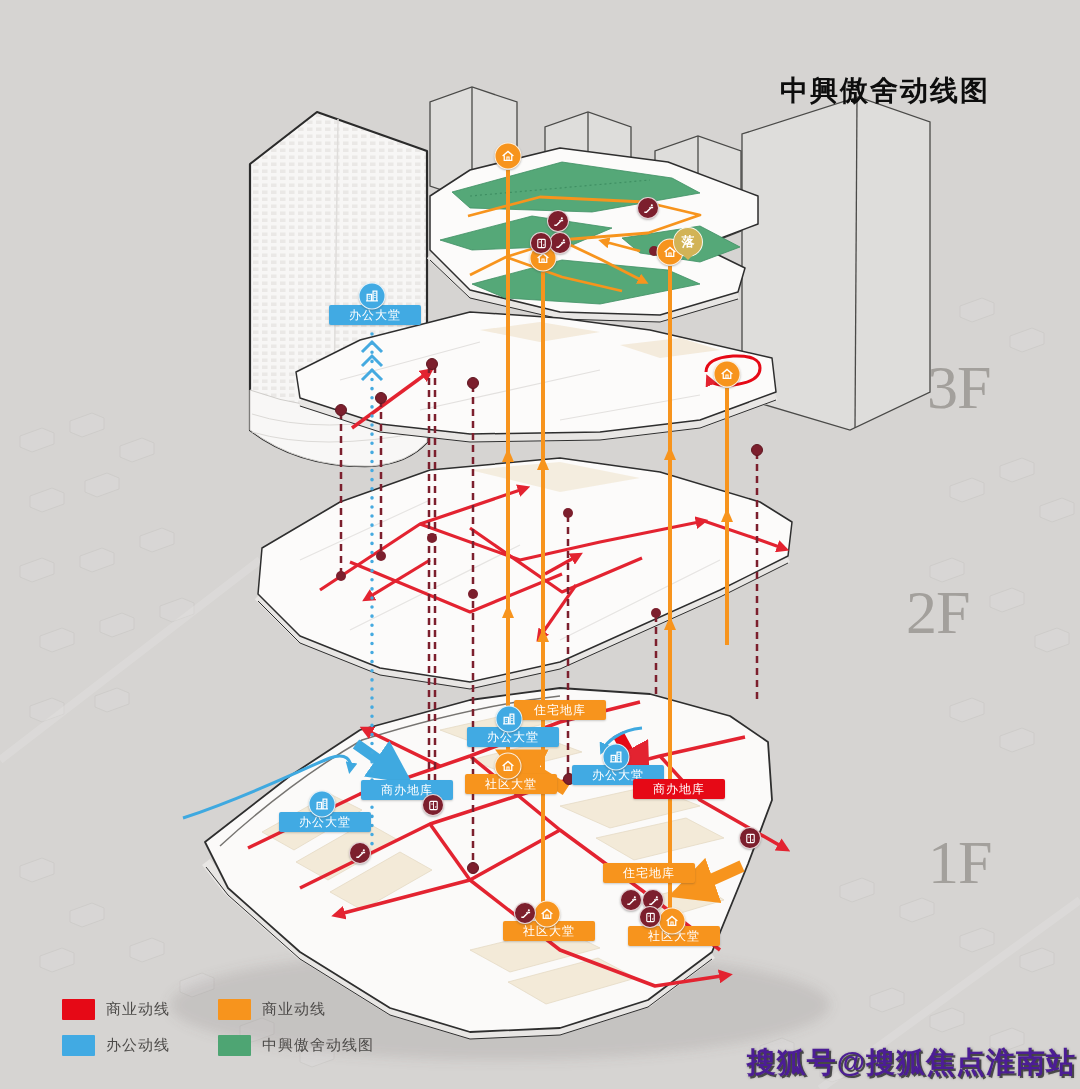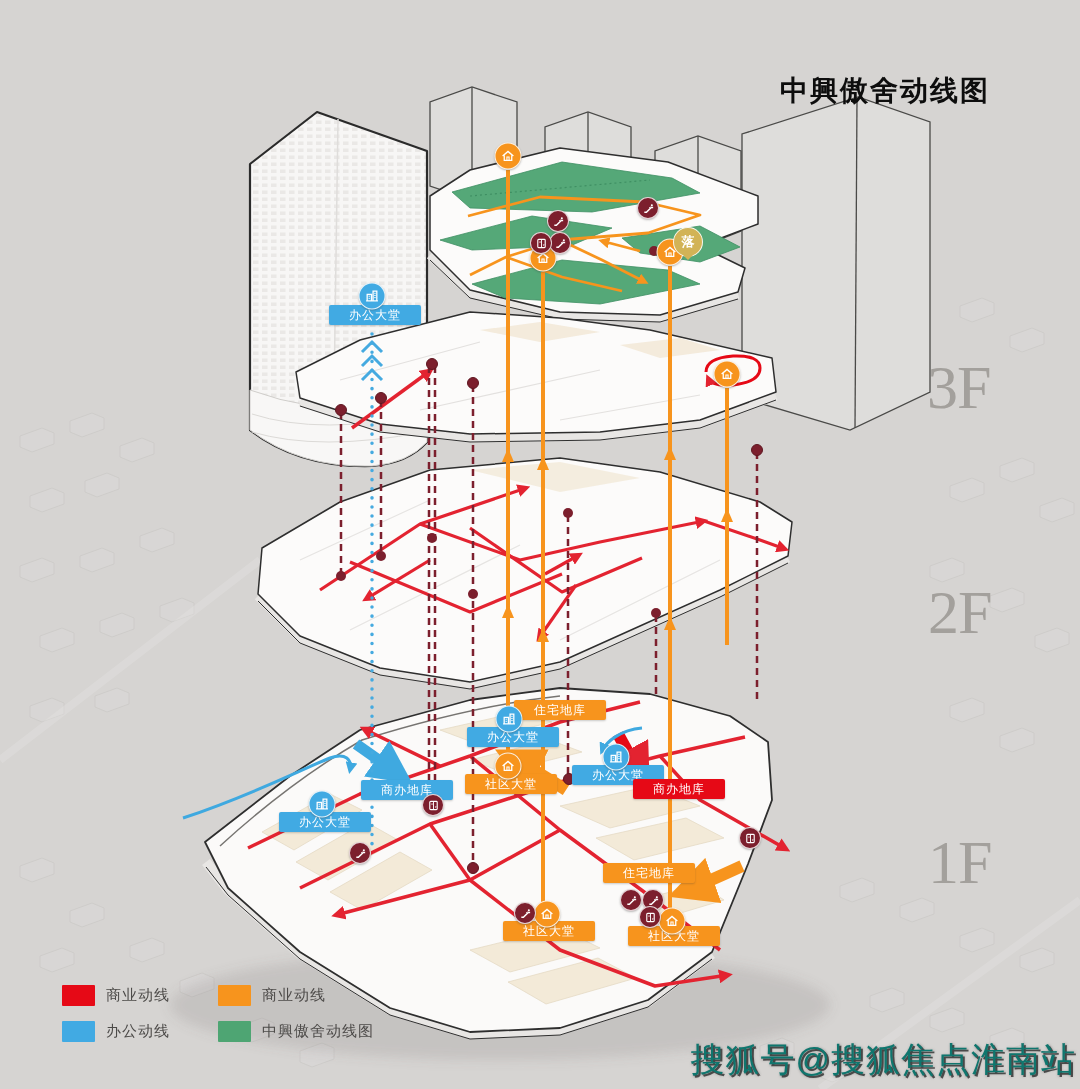--- a/index.html
+++ b/index.html
@@ -22,24 +22,24 @@
         box-shadow:0 1px 2px rgba(60,60,60,.35);}
   .node svg{display:block;}
   .node.office{width:25px;height:25px;background:#41aae3;border:1.5px solid rgba(255,255,255,.85);}
   .node.entry{width:25px;height:25px;background:#f7941d;border:1.5px solid rgba(255,255,255,.85);}
   .node.tnode{width:20px;height:20px;background:#7c1f2d;border:1.5px solid rgba(255,255,255,.8);}
   .dropoff{position:absolute;transform:translate(-50%,-50%);width:28px;height:28px;border-radius:50%;
         background:#d2b356;border:1.5px solid rgba(255,255,255,.9);color:#fff;font-size:13px;
         font-weight:bold;display:flex;align-items:center;justify-content:center;}
   .dropoff::after{content:"";position:absolute;top:27px;left:50%;transform:translateX(-50%);
         border:5px solid transparent;border-top-color:#d2b356;}
-  .legend-item{position:absolute;display:flex;align-items:center;gap:11px;}
+  .legend-item{position:absolute;display:flex;align-items:center;gap:11px;margin-top:14px;}
   .swatch{display:inline-block;width:33px;height:21px;border-radius:1px;}
   .legend-label{font-size:15px;color:#4c4a48;letter-spacing:1px;}
-  .watermark{position:absolute;right:4px;bottom:6px;font-size:34px;font-weight:normal;color:#0f766e;
+  .watermark{position:absolute;right:4px;bottom:6px;font-size:29px;font-weight:bold;color:#4c1d95;
         letter-spacing:1px;text-shadow:2px 2px 0 rgba(55,55,55,.85),1px 1px 3px rgba(55,55,55,.6);}
   .hidden-defs{position:absolute;width:0;height:0;overflow:hidden;}
 </style>
 </head>
 <body>
 
 <div class="stage">
 
 <svg class="scene" viewBox="0 0 1080 1089">
   <defs>
@@ -287,21 +287,21 @@
       <path d="M7 2.5 V11.5" stroke="#fff" stroke-width="1"></path>
       <path d="M4.4 6 l1 -1.7 l1 1.7 Z M8.4 8 l1 1.7 l1 -1.7 Z" fill="#fff"></path>
     </symbol>
   </defs>
 </svg>
 
 <div class="overlay">
 
   <div class="title">中興傲舍动线图</div>
   <div class="floor-tag" style="left:927px;top:352px">3F</div>
-  <div class="floor-tag" style="left:928px;top:577px">2F</div>
+  <div class="floor-tag" style="left:906px;top:577px">2F</div>
   <div class="floor-tag" style="left:928px;top:827px">1F</div>
 
   <div class="pill blue" style="left:375px;top:315px">办公大堂</div>
   <div class="pill blue" style="left:325px;top:822px">办公大堂</div>
   <div class="pill blue" style="left:407px;top:790px">商办地库</div>
   <div class="pill blue" style="left:513px;top:737px">办公大堂</div>
   <div class="pill orange" style="left:560px;top:710px">住宅地库</div>
   <div class="pill orange" style="left:511px;top:784px">社区大堂</div>
   <div class="pill blue" style="left:618px;top:775px">办公大堂</div>
   <div class="pill red" style="left:679px;top:789px">商办地库</div>

